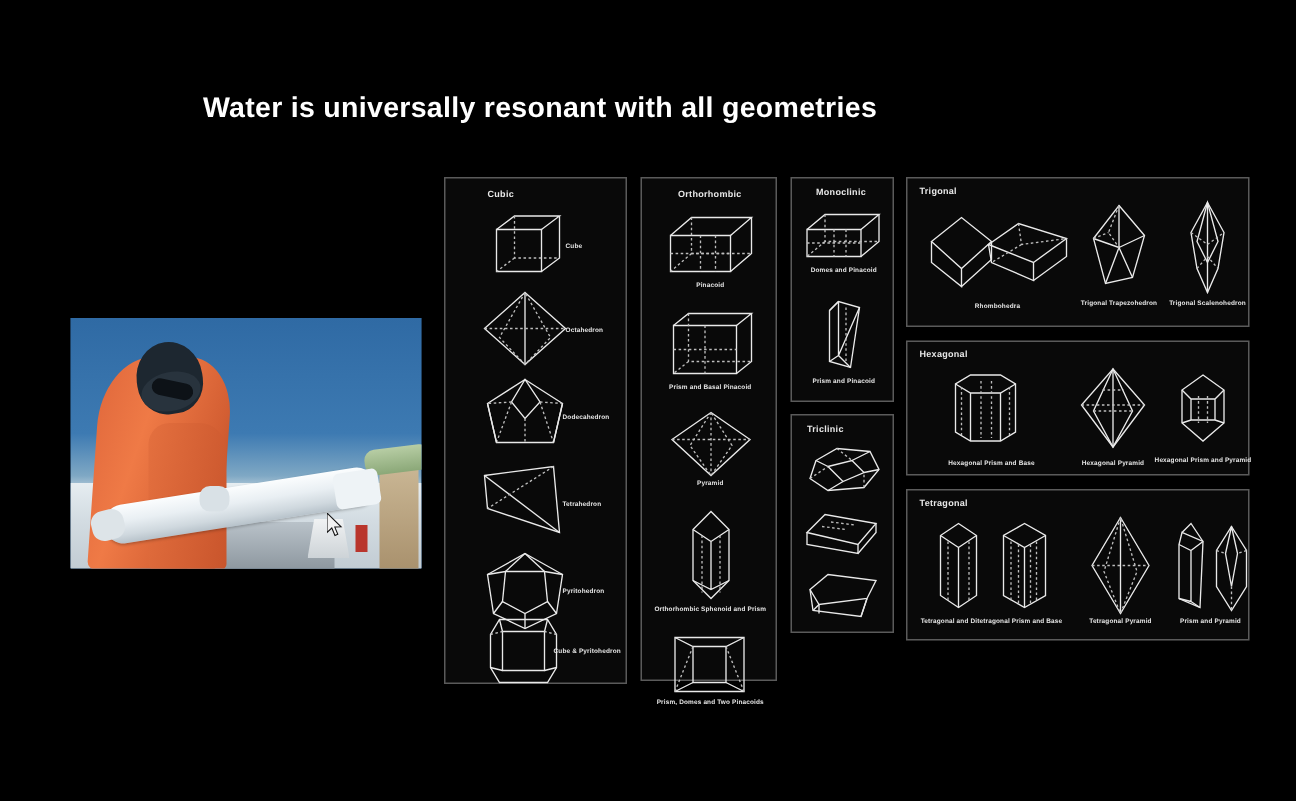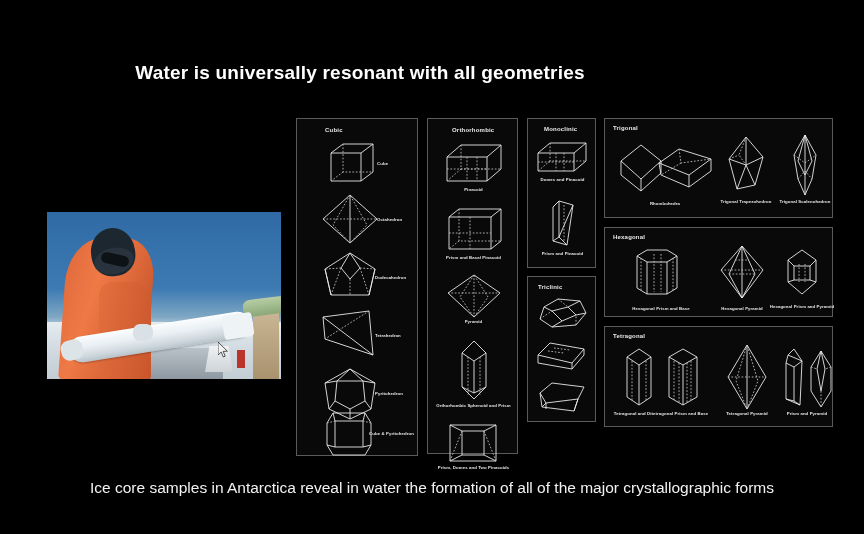--- a/index.html
+++ b/index.html
@@ -435,15 +435,14 @@
       </svg>
       <svg class="shape" width="28" height="62" style="left:28px;top:4px;" viewBox="0 0 28 62">
         <path d="M14 2 L24 18 L24 42 L14 58 L4 42 L4 18 Z"></path>
         <path d="M14 2 L10 20 L14 42 L18 20 Z"></path>
         <path class="d" d="M4 18 L10 20 M24 18 L18 20 M14 42 L14 58"></path>
       </svg>
       <div class="lbl" style="left:-4px;top:66px;width:64px;">Prism and Pyramid</div>
     </div>
   </div>
 
-  <div class="caption">Ice core samples in Antarctica reveal in water the formation of all of the major crystallographic forms</div>
 
 </div>
 
 </body></html>

